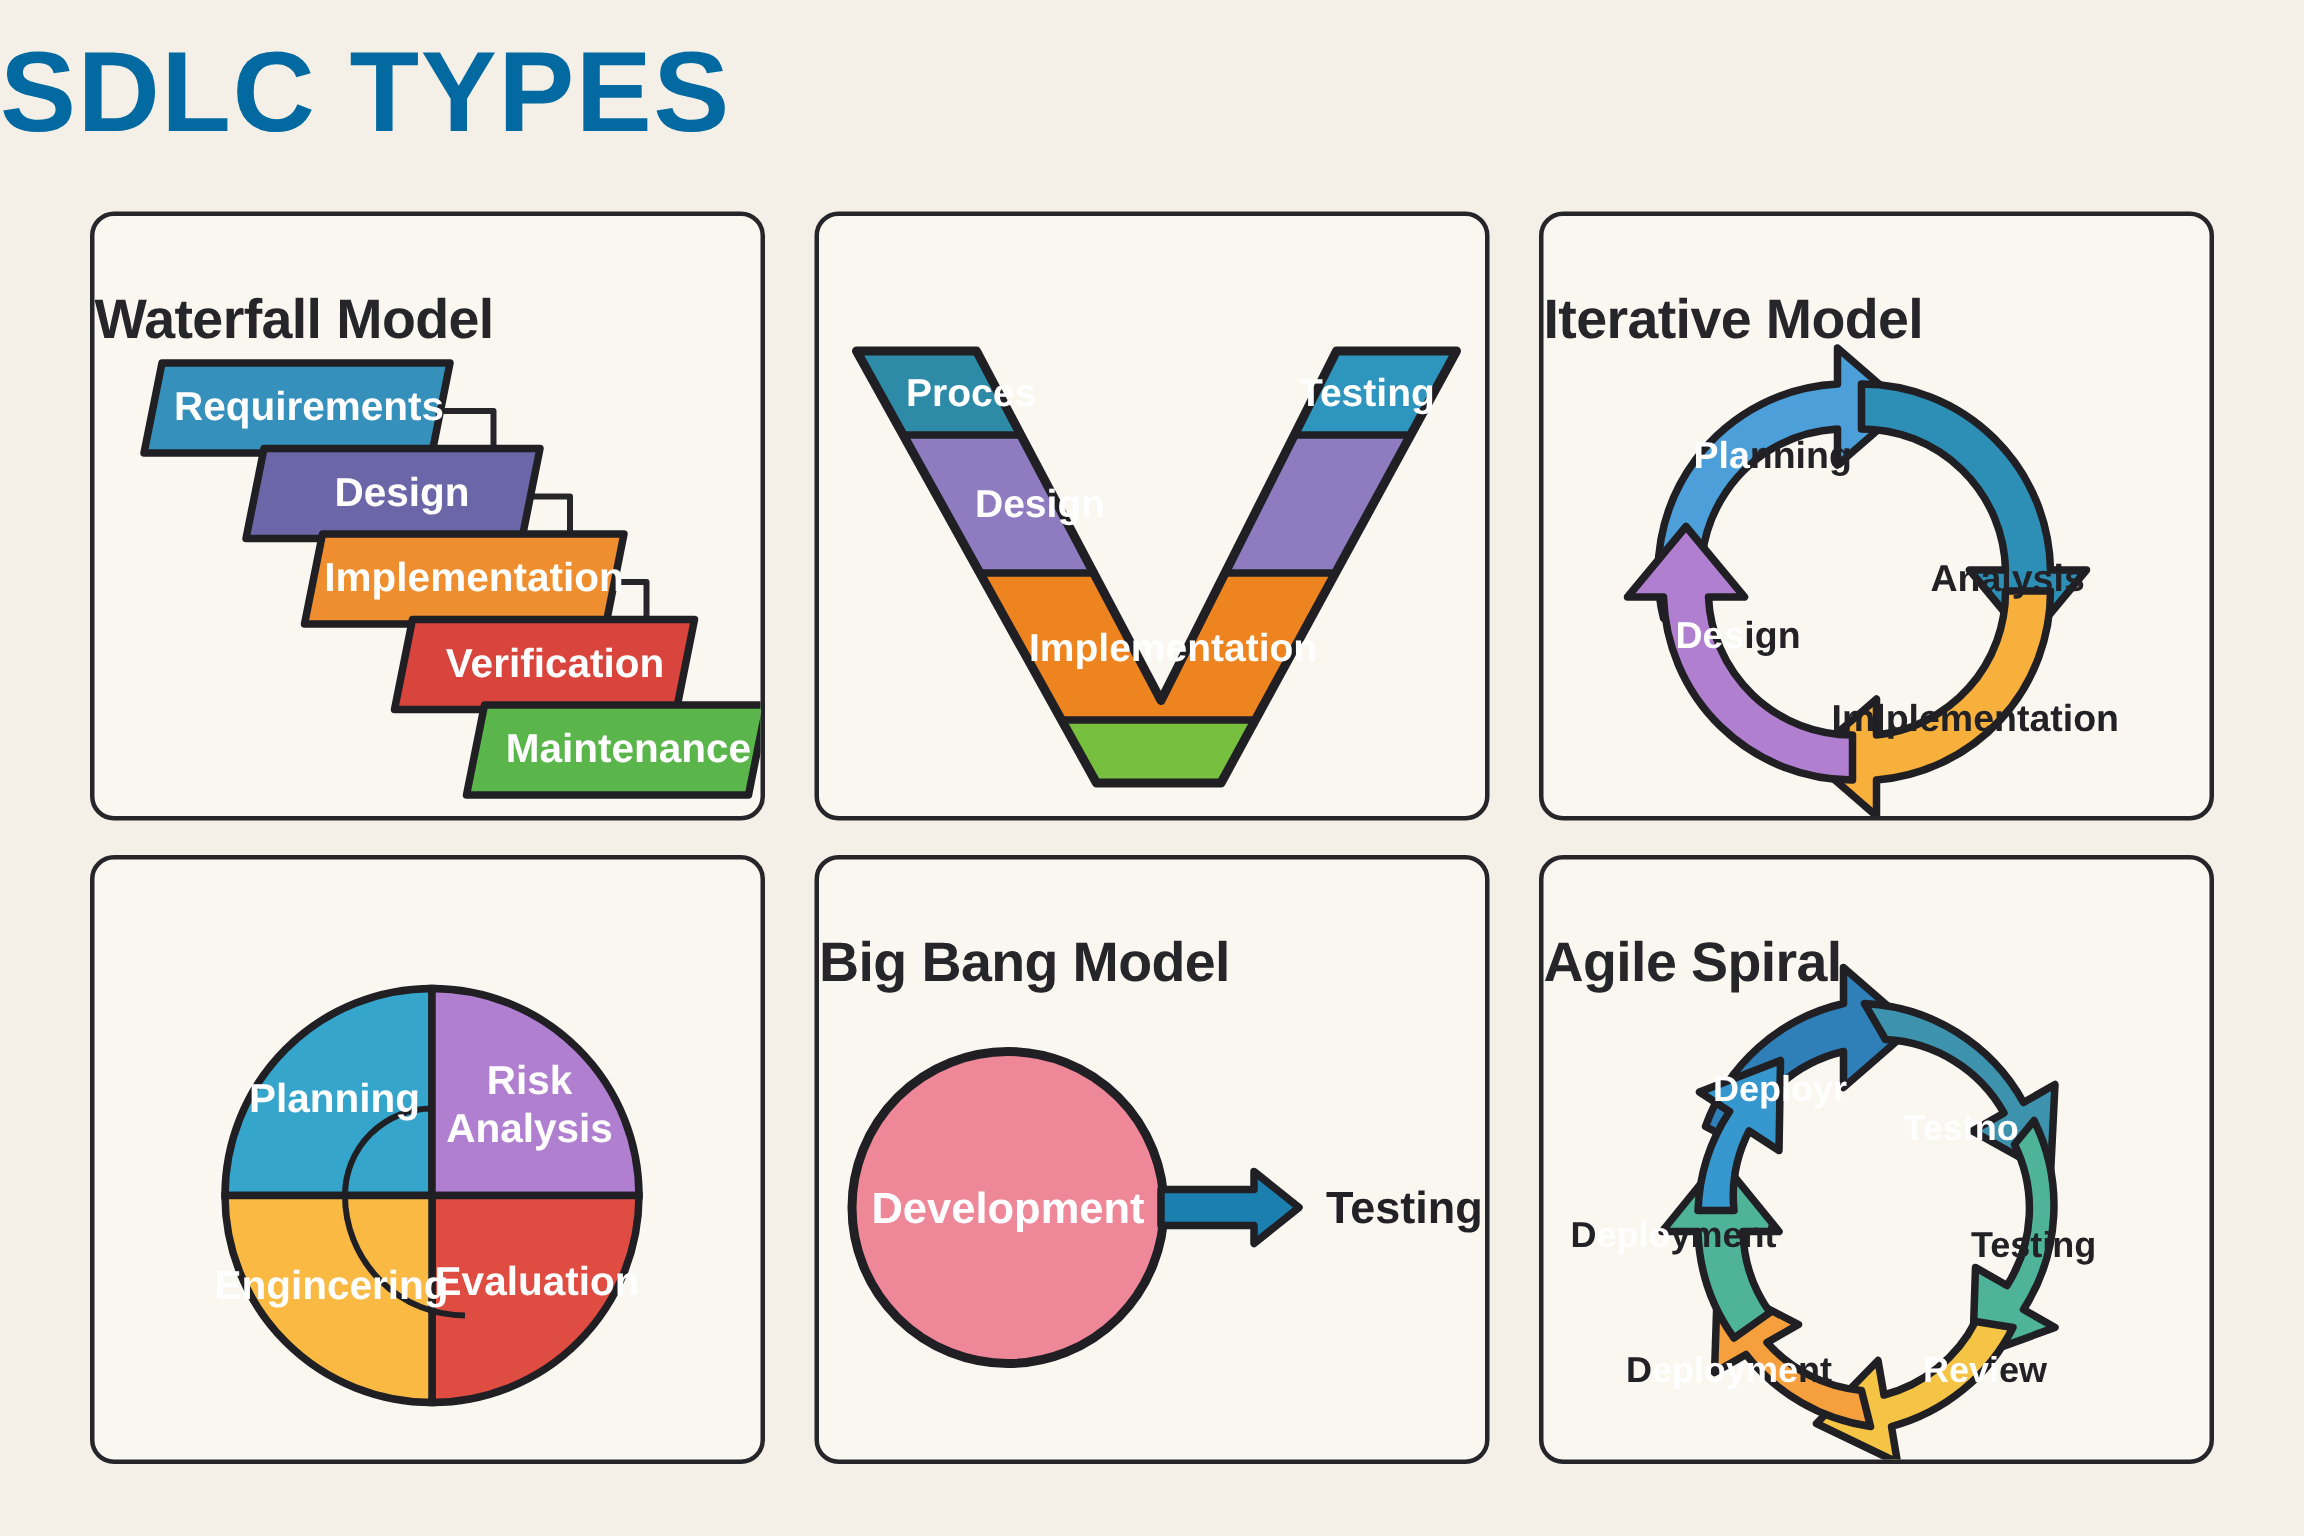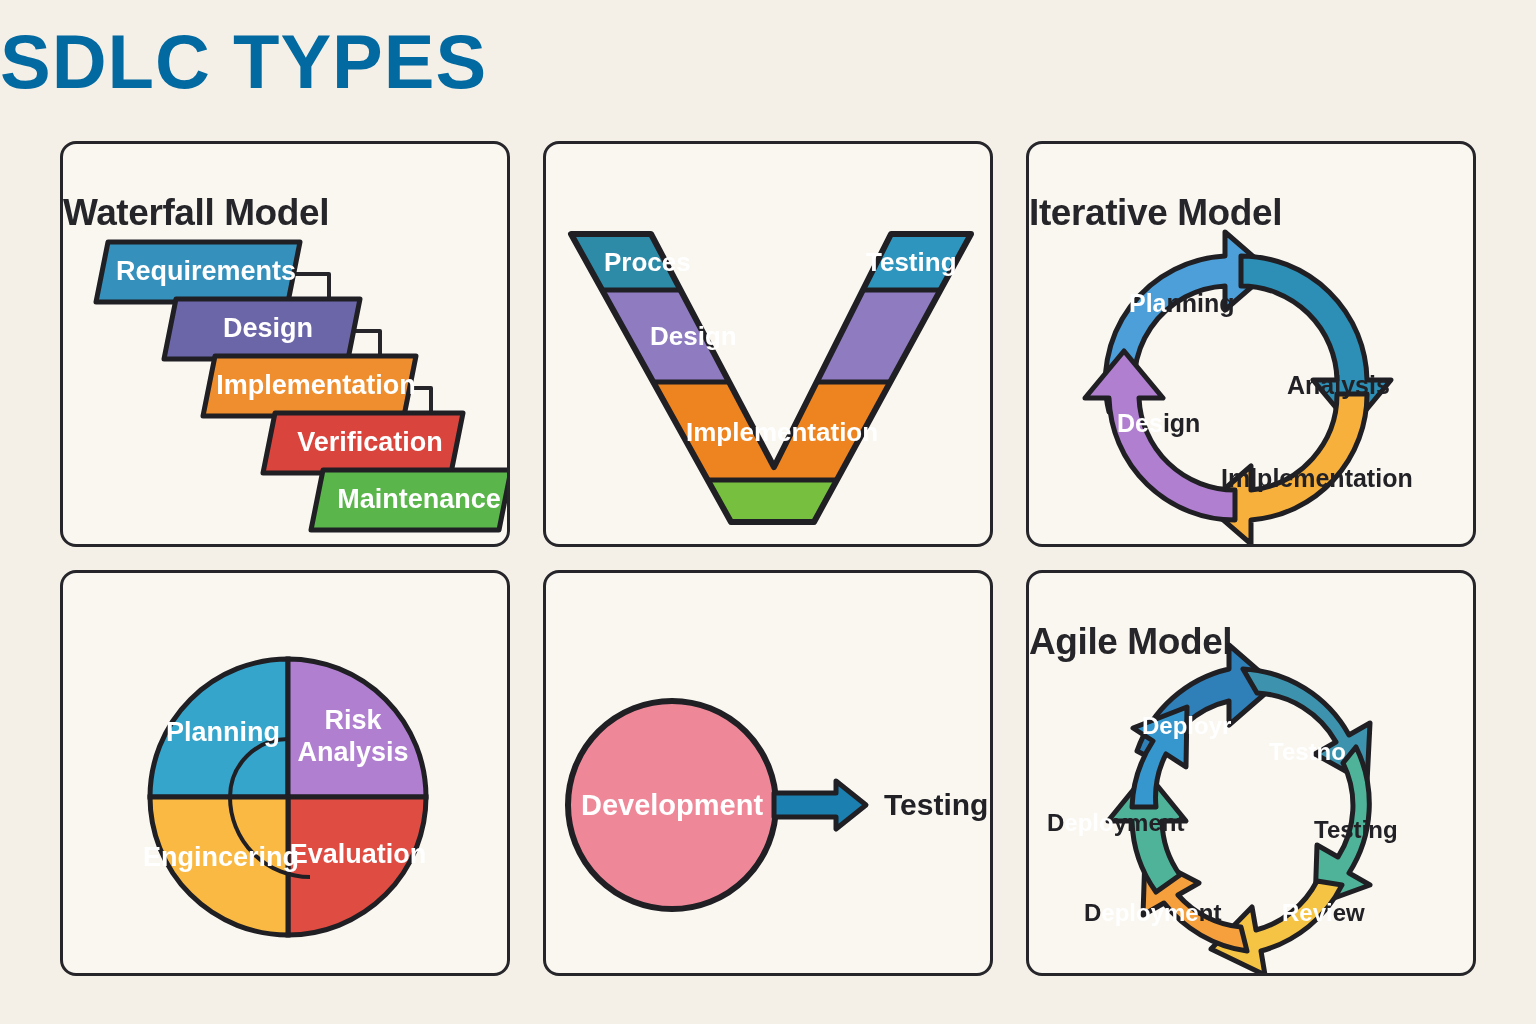--- a/index.html
+++ b/index.html
@@ -181,34 +181,35 @@
             <tspan x="290" dy="0">Risk</tspan><tspan x="290" dy="32">Analysis</tspan>
           </text>
           <text x="158" y="235">Engincering</text>
           <text x="295" y="232">Evaluation</text>
         </g>
       </svg>
     </div>
   </div>
 
   <div class="panel">
+    <div class="panel-title">Big Bang Model</div>
     <div class="stage">
       <svg width="450" height="348" viewBox="0 0 450 348">
         <circle cx="126" cy="174" r="104" fill="#EE8899" stroke="#1F1F24" stroke-width="6"></circle>
         <g stroke="#1F1F24" stroke-width="5" stroke-linejoin="round">
           <polygon points="228,162 290,162 290,150 320,174 290,198 290,186 228,186" fill="#1B7FB0"></polygon>
         </g>
         <text class="lbl lbl-w" font-size="29" x="126" y="184" text-anchor="middle">Development</text>
         <text class="lbl lbl-d" font-size="30" x="338" y="184" text-anchor="start">Testing</text>
       </svg>
     </div>
   </div>
 
   <div class="panel">
-    <div class="panel-title">Agile Model</div>
+    <div class="panel-title">Agile Spiral</div>
     <div class="stage">
       <svg width="450" height="348" viewBox="0 0 450 348">
         <g stroke="#1F1F24" stroke-width="5" stroke-linejoin="round">
 
           <path d="M 108 120 A 128 128 0 0 1 200 38 L 200 14 L 246 54 L 200 94 L 200 70
                    A 96 96 0 0 0 131 132 Z" fill="#2F7FB8"></path>
 
           <path d="M 214 38 A 128 128 0 0 1 320 104 L 341 92 L 338 152 L 286 123 L 307 111
                    A 96 96 0 0 0 228 62 Z" fill="#3D93AD"></path>
 

